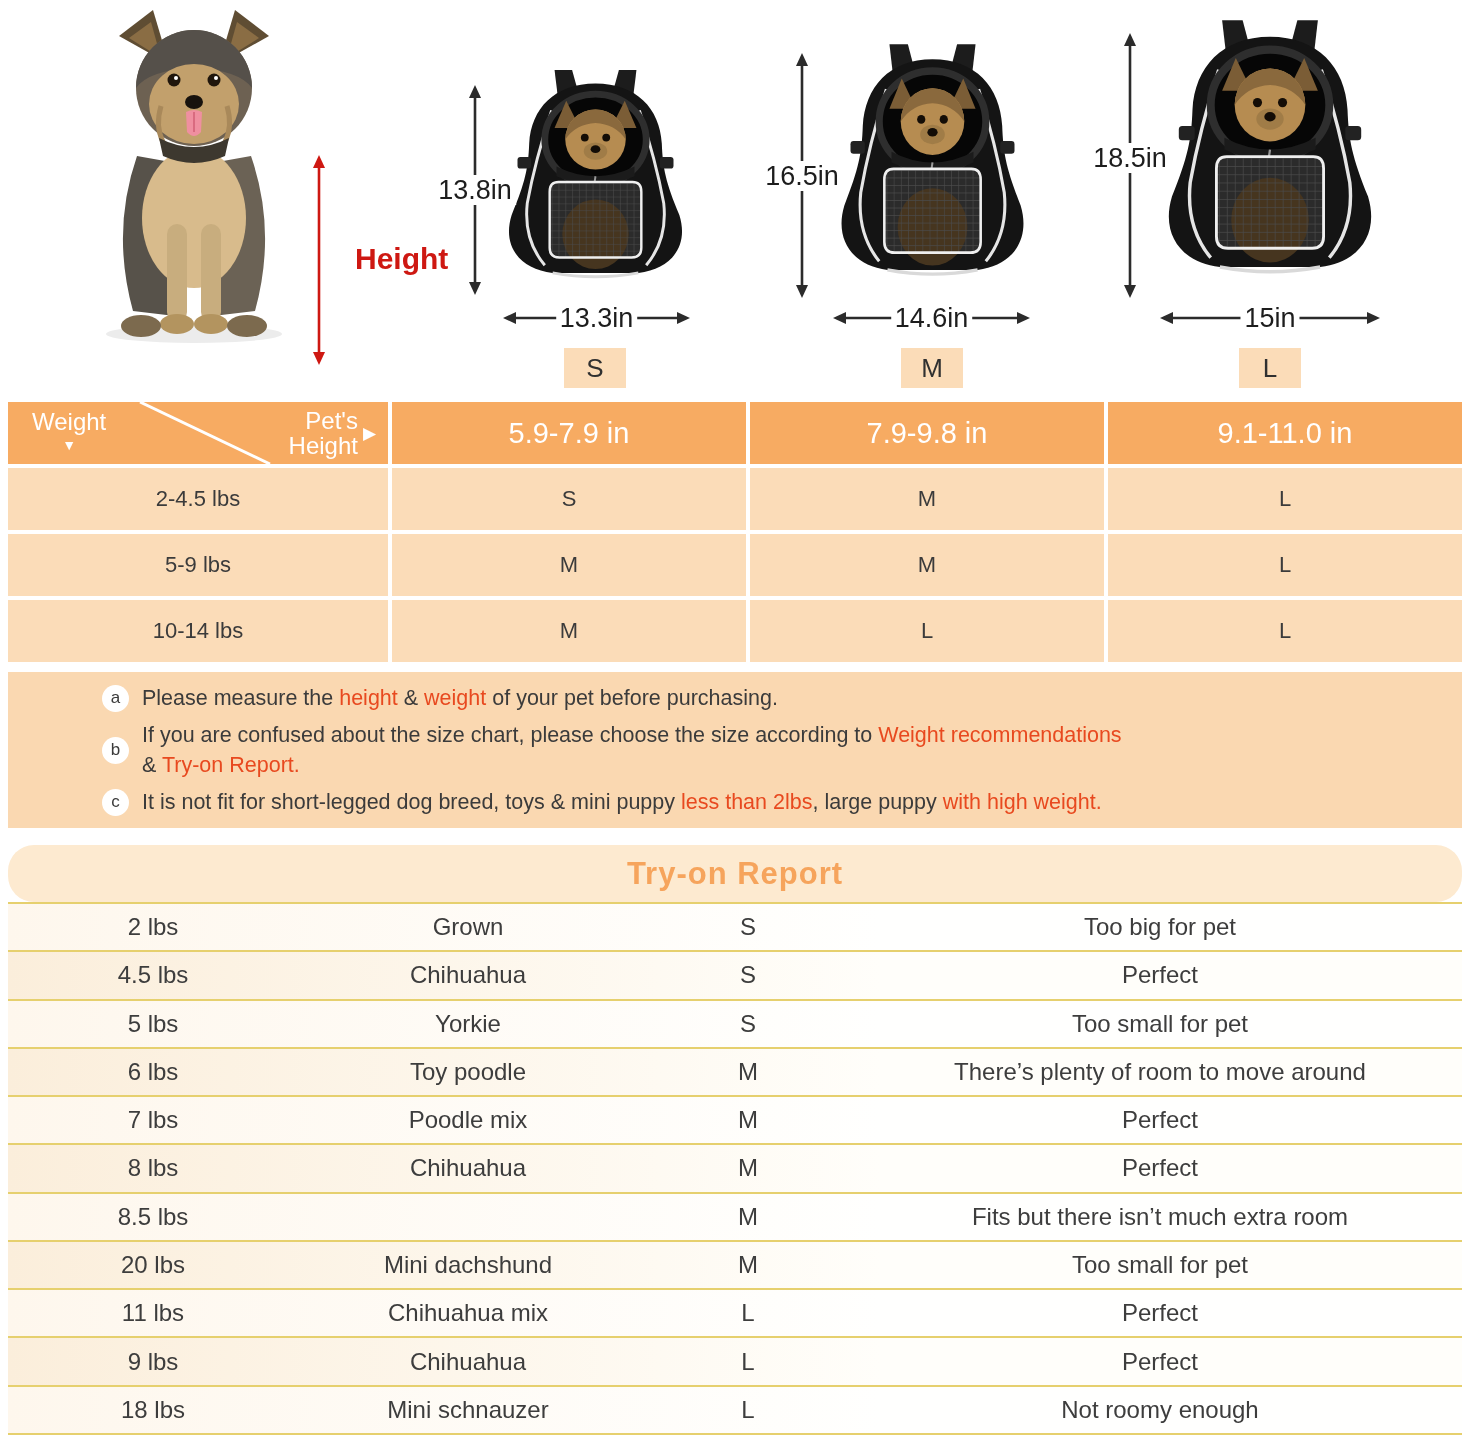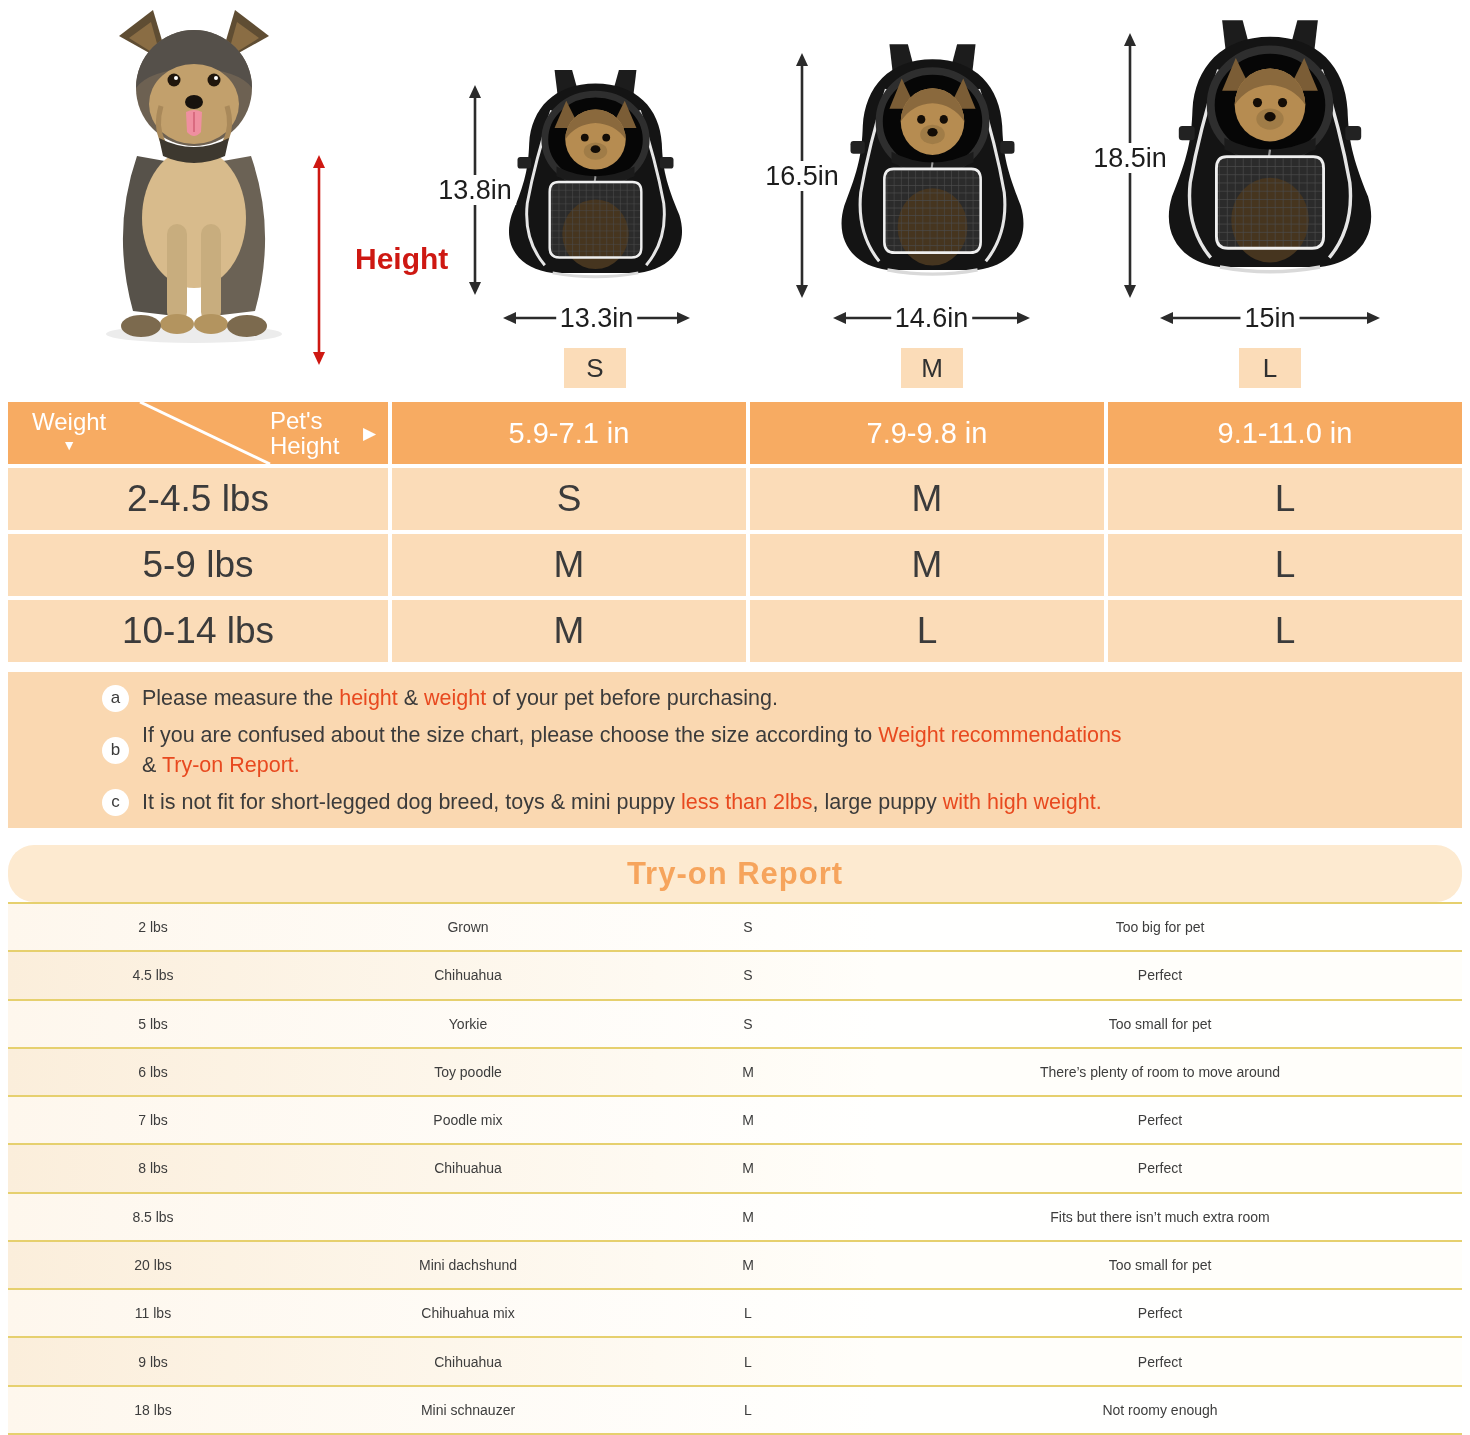--- a/index.html
+++ b/index.html
@@ -24,30 +24,30 @@
   .height-word{position:absolute;font-size:30px;font-weight:bold;color:var(--height-red);z-index:3;}
   .chip{position:absolute;width:62px;height:40px;transform:translateX(-50%);
     background:var(--cell-peach);display:flex;align-items:center;justify-content:center;
     font-size:26px;color:#303030;}
 
   
   .size-grid{position:absolute;left:8px;top:402px;width:1454px;display:grid;
     grid-template-columns:380px 354px 354px 354px;gap:4px;}
   .size-grid .th{background:var(--header-orange);color:#fff;font-size:29px;height:62px;
     display:flex;align-items:center;justify-content:center;}
-  .size-grid .td{background:var(--cell-peach);color:var(--text-dark);font-size:37px;height:62px;
+  .size-grid .td{background:var(--cell-peach);color:var(--text-dark);font-size:22px;height:62px;
     display:flex;align-items:center;justify-content:center;}
   .corner{position:relative;background:var(--header-orange);height:62px;overflow:hidden;}
   .corner .diag{position:absolute;left:0;top:0;}
   .w-label{position:absolute;left:24px;top:7px;color:#fff;font-size:24px;
     display:flex;flex-direction:column;align-items:center;line-height:26px;}
   .tri-down{font-size:14px;line-height:14px;margin-top:3px;}
   .ph-label{position:absolute;right:12px;top:0;height:62px;color:#fff;font-size:24px;
     display:flex;align-items:center;gap:5px;}
-  .ph-text{display:inline-block;width:88px;line-height:25px;}
+  .ph-text{display:inline-block;width:88px;text-align:right;line-height:25px;}
   .tri-right{font-size:17px;}
 
   
   .notes{position:absolute;left:8px;top:672px;width:1454px;height:156px;background:var(--note-bg);
     display:flex;flex-direction:column;justify-content:center;gap:7px;box-sizing:border-box;}
   .note-row{display:flex;align-items:center;padding-left:94px;}
   .marker{width:27px;height:27px;border-radius:50%;background:#fff;color:#3b3b3b;font-size:17px;
     display:flex;align-items:center;justify-content:center;margin-right:13px;flex:0 0 27px;}
   .note-text{font-size:21.5px;color:var(--text-dark);line-height:30px;max-width:1300px;}
   .note-text .red{color:var(--highlight-red);}
@@ -55,21 +55,21 @@
   
   .tryon-band{position:absolute;left:8px;top:845px;width:1454px;height:57px;background:var(--tryon-band);
     display:flex;align-items:center;justify-content:center;border-radius:26px;}
   .tryon-title{font-size:31px;font-weight:bold;color:var(--tryon-title);letter-spacing:1px;}
   .tryon-rows{position:absolute;left:8px;top:902px;width:1454px;height:533px;display:flex;
     flex-direction:column;border-top:2px solid var(--separator-gold);box-sizing:border-box;}
   .trow{flex:1;display:grid;grid-template-columns:290px 340px 220px 1fr;align-items:center;
     border-bottom:2px solid var(--separator-gold);}
   .trow:nth-child(even){background:linear-gradient(90deg,#FBEEDB 0%,#FFFEFA 60%);}
   .trow:nth-child(odd){background:linear-gradient(90deg,#FEF7ED 0%,#FFFFFE 60%);}
-  .trow>div{text-align:center;font-size:14px;color:#3d3d3d;}
+  .trow>div{text-align:center;font-size:24px;color:#3d3d3d;}
 </style>
 </head>
 <body>
 
 <div class="page">
 
   <div class="abs" id="hero" style="left:0;top:0;width:1470px;height:400px;">
     <div class="abs" style="left:88px;top:6px;">
       <svg viewBox="0 0 210 340" width="212" height="340">
         <ellipse cx="105" cy="328" rx="88" ry="9" fill="#ececec"></ellipse>
@@ -251,21 +251,21 @@
       </svg>
       <div class="w-label">
         <span>Weight</span>
         <span class="tri-down">▼</span>
       </div>
       <div class="ph-label">
         <span class="ph-text">Pet's Height</span>
         <span class="tri-right">▶</span>
       </div>
     </div>
-  <div class="th">5.9-7.1 in</div>
+  <div class="th">5.9-7.9 in</div>
       <div class="th">7.9-9.8 in</div>
       <div class="th">9.1-11.0 in</div>
       <div class="td">2-4.5 lbs</div>
       <div class="td">S</div>
       <div class="td">M</div>
       <div class="td">L</div>
       <div class="td">5-9 lbs</div>
       <div class="td">M</div>
       <div class="td">M</div>
       <div class="td">L</div>

